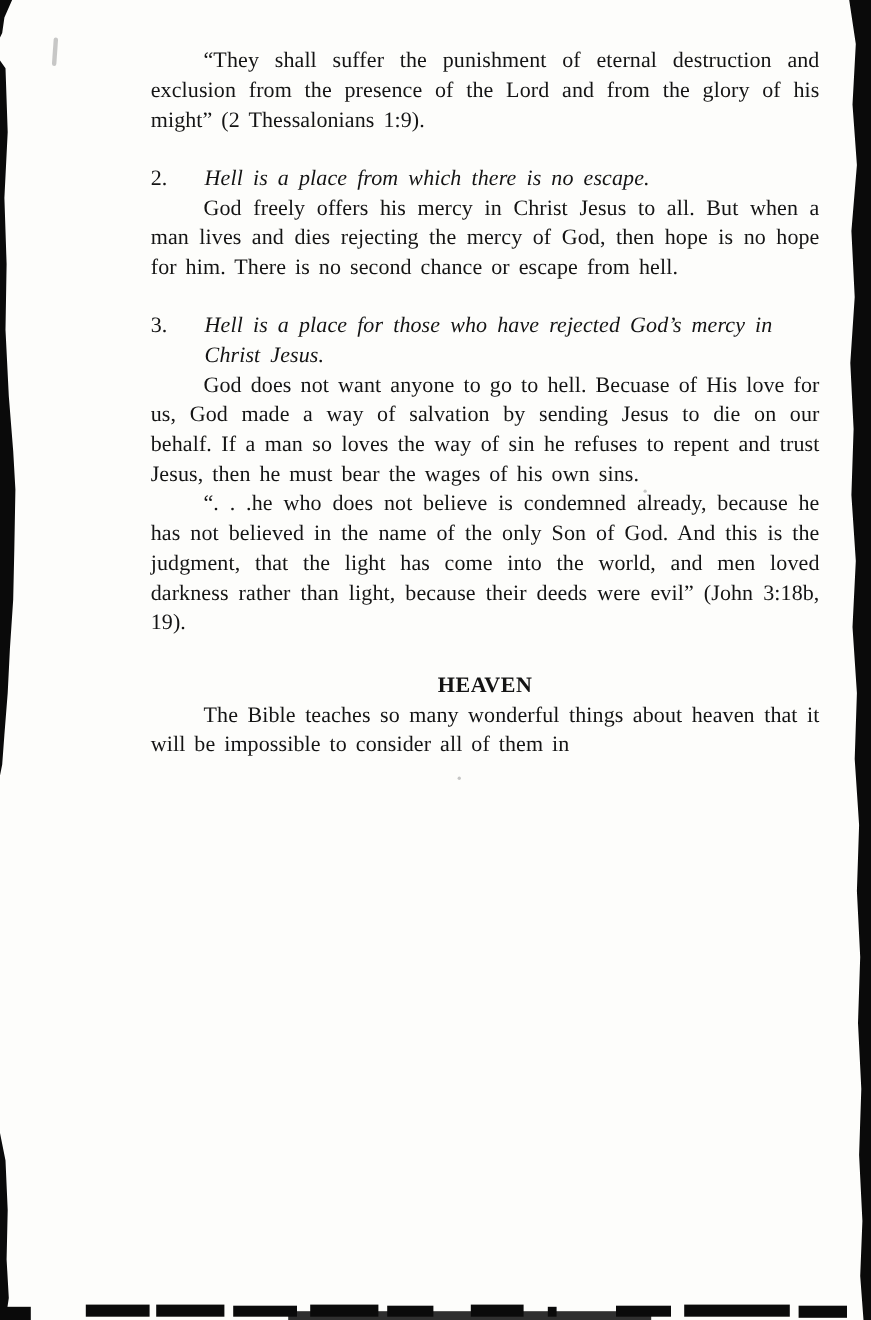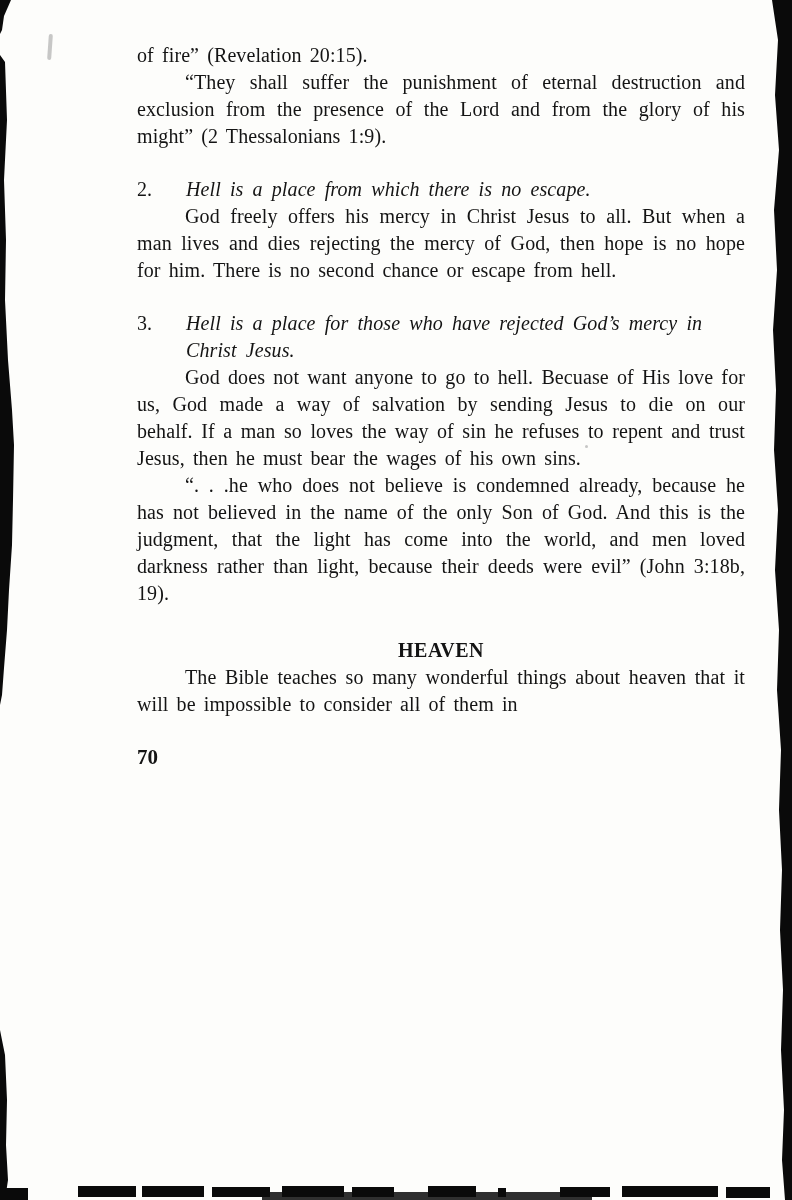--- a/index.html
+++ b/index.html
@@ -132,21 +132,20 @@
     <rect x="262" y="1192" width="330" height="8" opacity="0.85"></rect>
   </g>
 </svg>
 
 <div class="smudge"></div>
 <div class="speck" style="left:416px;top:706px;width:3px;height:3px;"></div>
 <div class="speck" style="left:585px;top:445px;width:3px;height:3px;"></div>
 
 <div class="text-block">
 
-  <p class="frag">of fire” (Revelation 20:15).</p>
 
   <p class="body-para">“They shall suffer the punishment of eternal destruction and exclusion from the presence of the Lord and from the glory of his might” (2 Thessalonians 1:9).</p>
 
   <div class="numbered-heading">
     <span class="num">2.</span>
     <span class="heading-text">Hell is a place from which there is no escape.</span>
   </div>
 
   <p class="body-para">God freely offers his mercy in Christ Jesus to all. But when a man lives and dies rejecting the mercy of God, then hope is no hope for him. There is no second chance or escape from hell.</p>
 
@@ -155,15 +154,14 @@
     <span class="heading-text">Hell is a place for those who have rejected God’s mercy in Christ Jesus.</span>
   </div>
 
   <p class="body-para">God does not want anyone to go to hell. Becuase of His love for us, God made a way of salvation by sending Jesus to die on our behalf. If a man so loves the way of sin he refuses to repent and trust Jesus, then he must bear the wages of his own sins.</p>
   <p class="body-para">“. . .he who does not believe is condemned already, because he has not believed in the name of the only Son of God. And this is the judgment, that the light has come into the world, and men loved darkness rather than light, because their deeds were evil” (John 3:18b, 19).</p>
 
   <h2 class="center-heading">HEAVEN</h2>
 
   <p class="closing-para">The Bible teaches so many wonderful things about heaven that it will be impossible to consider all of them in</p>
 
-  <div class="page-number">70</div>
 
 </div>
 
 </body></html>

